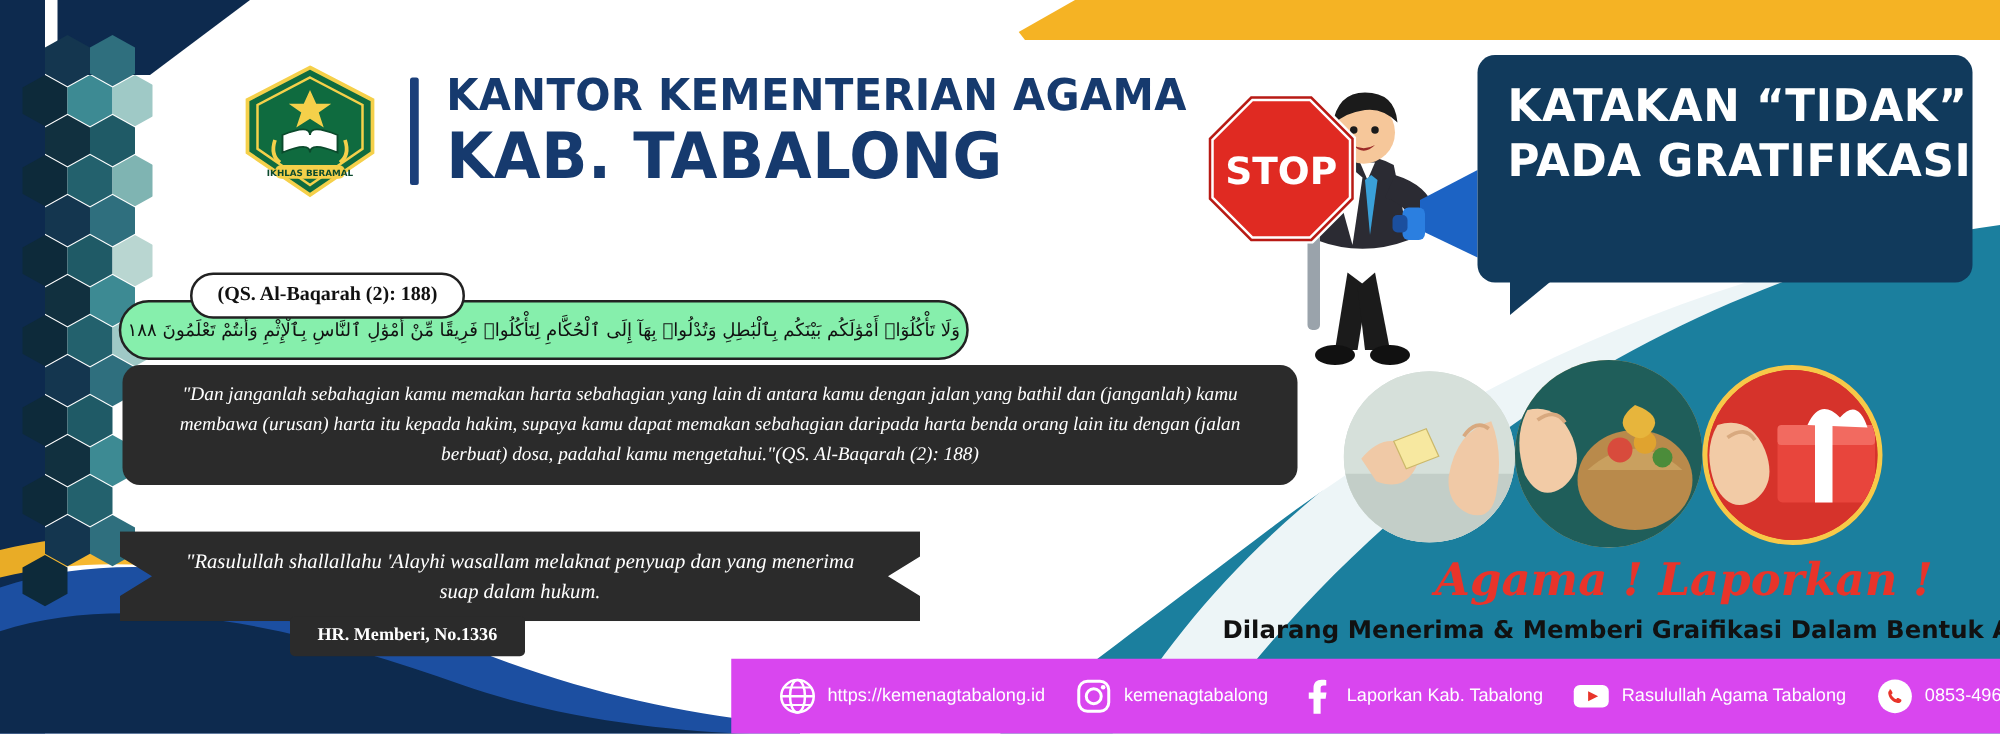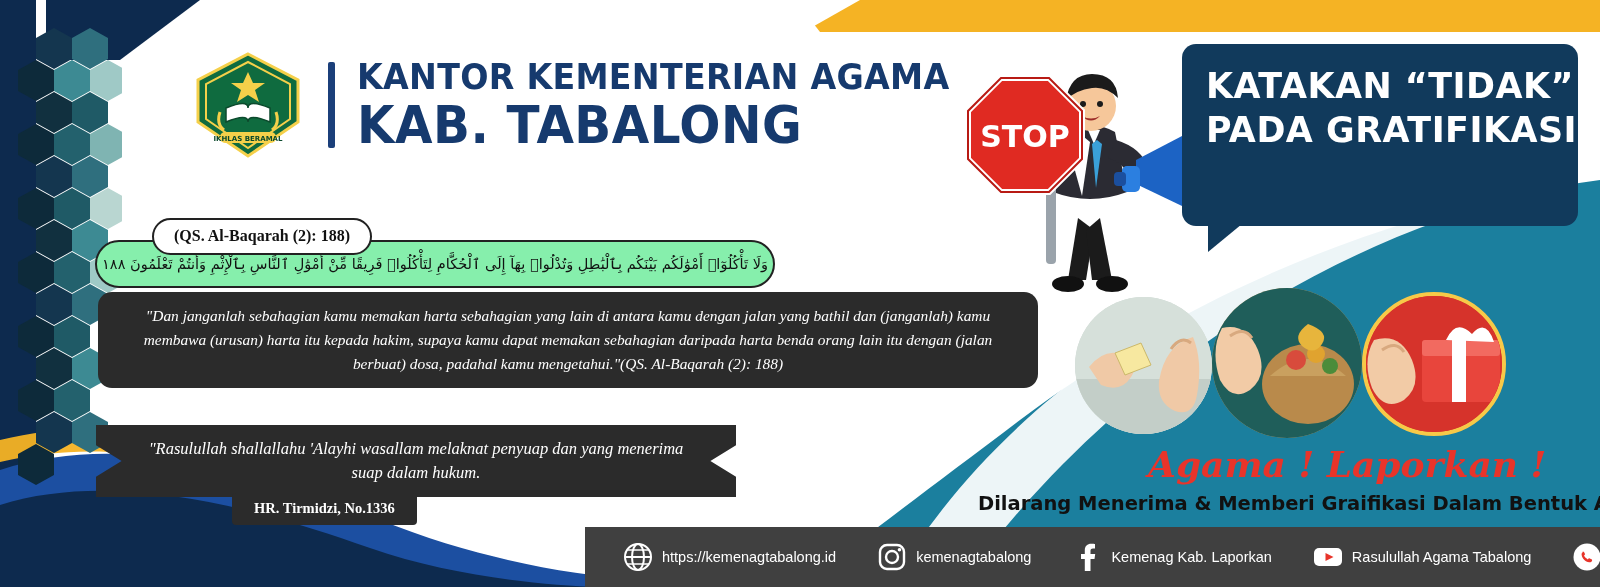--- a/index.html
+++ b/index.html
@@ -180,24 +180,24 @@
     font-weight: bold;
     font-size: 19.5px;
     color: #111;
     white-space: nowrap;
   }
 
   
   .footer {
     position: absolute; left: 585px; top: 527px;
     width: 1015px; height: 60px;
-    background: #404040;
+    background: #d946ef;
     display: flex; align-items: center;
     padding-left: 38px;
-    gap: 17px;
+    gap: 0;
   }
   .footer-item {
     display: flex; align-items: center; gap: 9px;
     color: #fff; font-size: 14.5px;
     font-family: "Liberation Sans", sans-serif;
     margin-right: 24px;
     white-space: nowrap;
   }
   .fi-icon { width: 30px; height: 30px; flex: none; display:block; }
 
@@ -292,21 +292,21 @@
     </div>
   </div>
 
   <div class="arabic-box">وَلَا تَأْكُلُوٓا۟ أَمْوَٰلَكُم بَيْنَكُم بِٱلْبَٰطِلِ وَتُدْلُوا۟ بِهَآ إِلَى ٱلْحُكَّامِ لِتَأْكُلُوا۟ فَرِيقًا مِّنْ أَمْوَٰلِ ٱلنَّاسِ بِٱلْإِثْمِ وَأَنتُمْ تَعْلَمُونَ ١٨٨</div>
   <div class="ref-pill">(QS. Al-Baqarah (2): 188)</div>
   <div class="trans-box">"Dan janganlah sebahagian kamu memakan harta sebahagian yang lain di antara kamu dengan jalan yang bathil dan (janganlah) kamu membawa (urusan) harta itu kepada hakim, supaya kamu dapat memakan sebahagian daripada harta benda orang lain itu dengan (jalan berbuat) dosa, padahal kamu mengetahui."(QS. Al-Baqarah (2): 188)</div>
 
   <div class="hadith-wrap">
     <div class="hadith-box">"Rasulullah shallallahu 'Alayhi wasallam melaknat penyuap dan yang menerima suap dalam hukum.</div>
   </div>
-  <div class="hadith-ref">HR. Tirmidzi, No.1336</div>
+  <div class="hadith-ref">HR. Memberi, No.1336</div>
 
   <div class="character">
     <svg width="250" height="260" viewBox="0 0 250 260">
 
       <path d="M118 178 l-10 62 h18 l8 -50 z" fill="#1b1b1b"></path>
       <path d="M140 178 l12 62 h-20 l-6 -50 z" fill="#1b1b1b"></path>
       <ellipse cx="108" cy="244" rx="16" ry="8" fill="#111"></ellipse>
       <ellipse cx="152" cy="244" rx="16" ry="8" fill="#111"></ellipse>
 
       <path d="M105 92 q25 -14 50 0 l12 60 q-37 14 -74 0 z" fill="#2b2b33"></path>
@@ -402,21 +402,21 @@
         <circle cx="15" cy="15" r="6" fill="none" stroke="#fff" stroke-width="2.4"></circle>
         <circle cx="22.5" cy="7.8" r="1.8" fill="#fff"></circle>
       </svg>
       <span>kemenagtabalong</span>
     </div>
 
     <div class="footer-item">
       <svg class="fi-icon" viewBox="0 0 30 30">
         <path d="M18.5 29V17h4l.7-5h-4.7V8.8c0-1.4.4-2.4 2.5-2.4H23V2c-.5-.1-2-.2-3.8-.2-3.8 0-6.4 2.3-6.4 6.5V12H9v5h3.8v12z" fill="#fff"></path>
       </svg>
-      <span>Kemenag Kab. Laporkan</span>
+      <span>Laporkan Kab. Tabalong</span>
     </div>
 
     <div class="footer-item">
       <svg class="fi-icon" viewBox="0 0 30 30">
         <rect x="1" y="6" width="28" height="18" rx="5" fill="#fff"></rect>
         <polygon points="12.5,11 20.5,15 12.5,19" fill="#e8342a"></polygon>
       </svg>
       <span>Rasulullah Agama Tabalong</span>
     </div>
 

